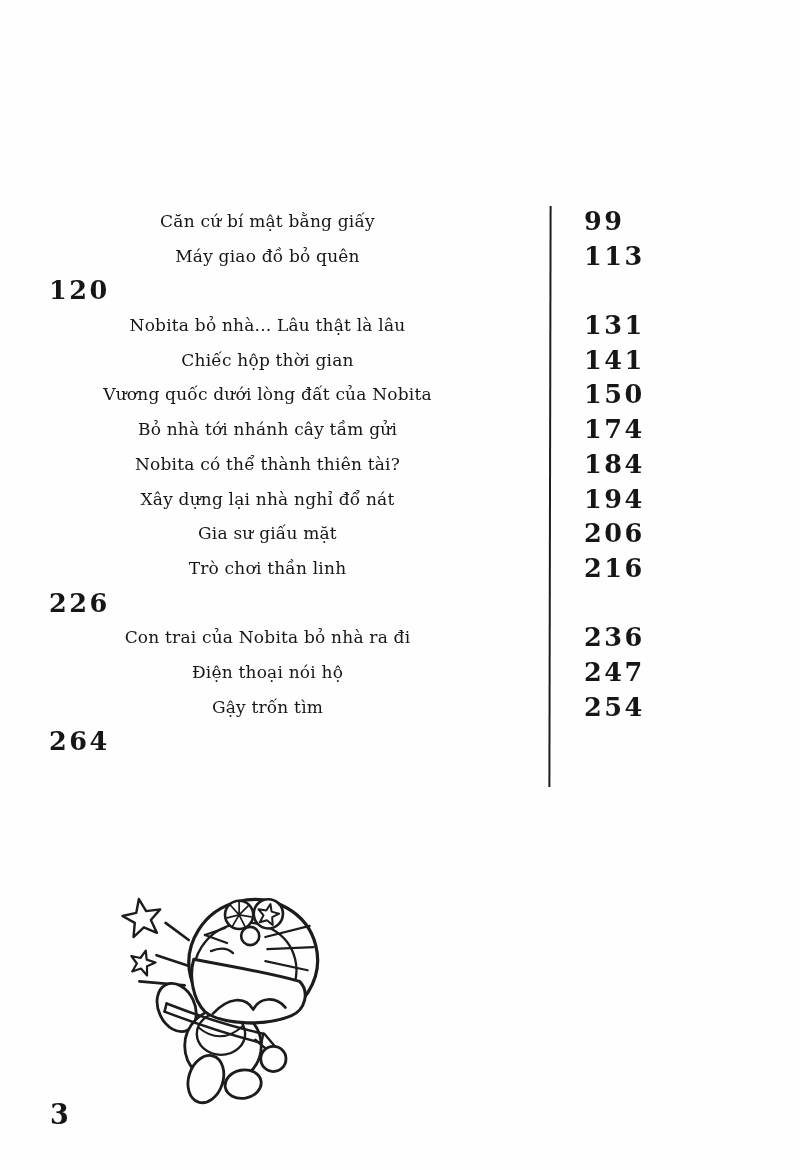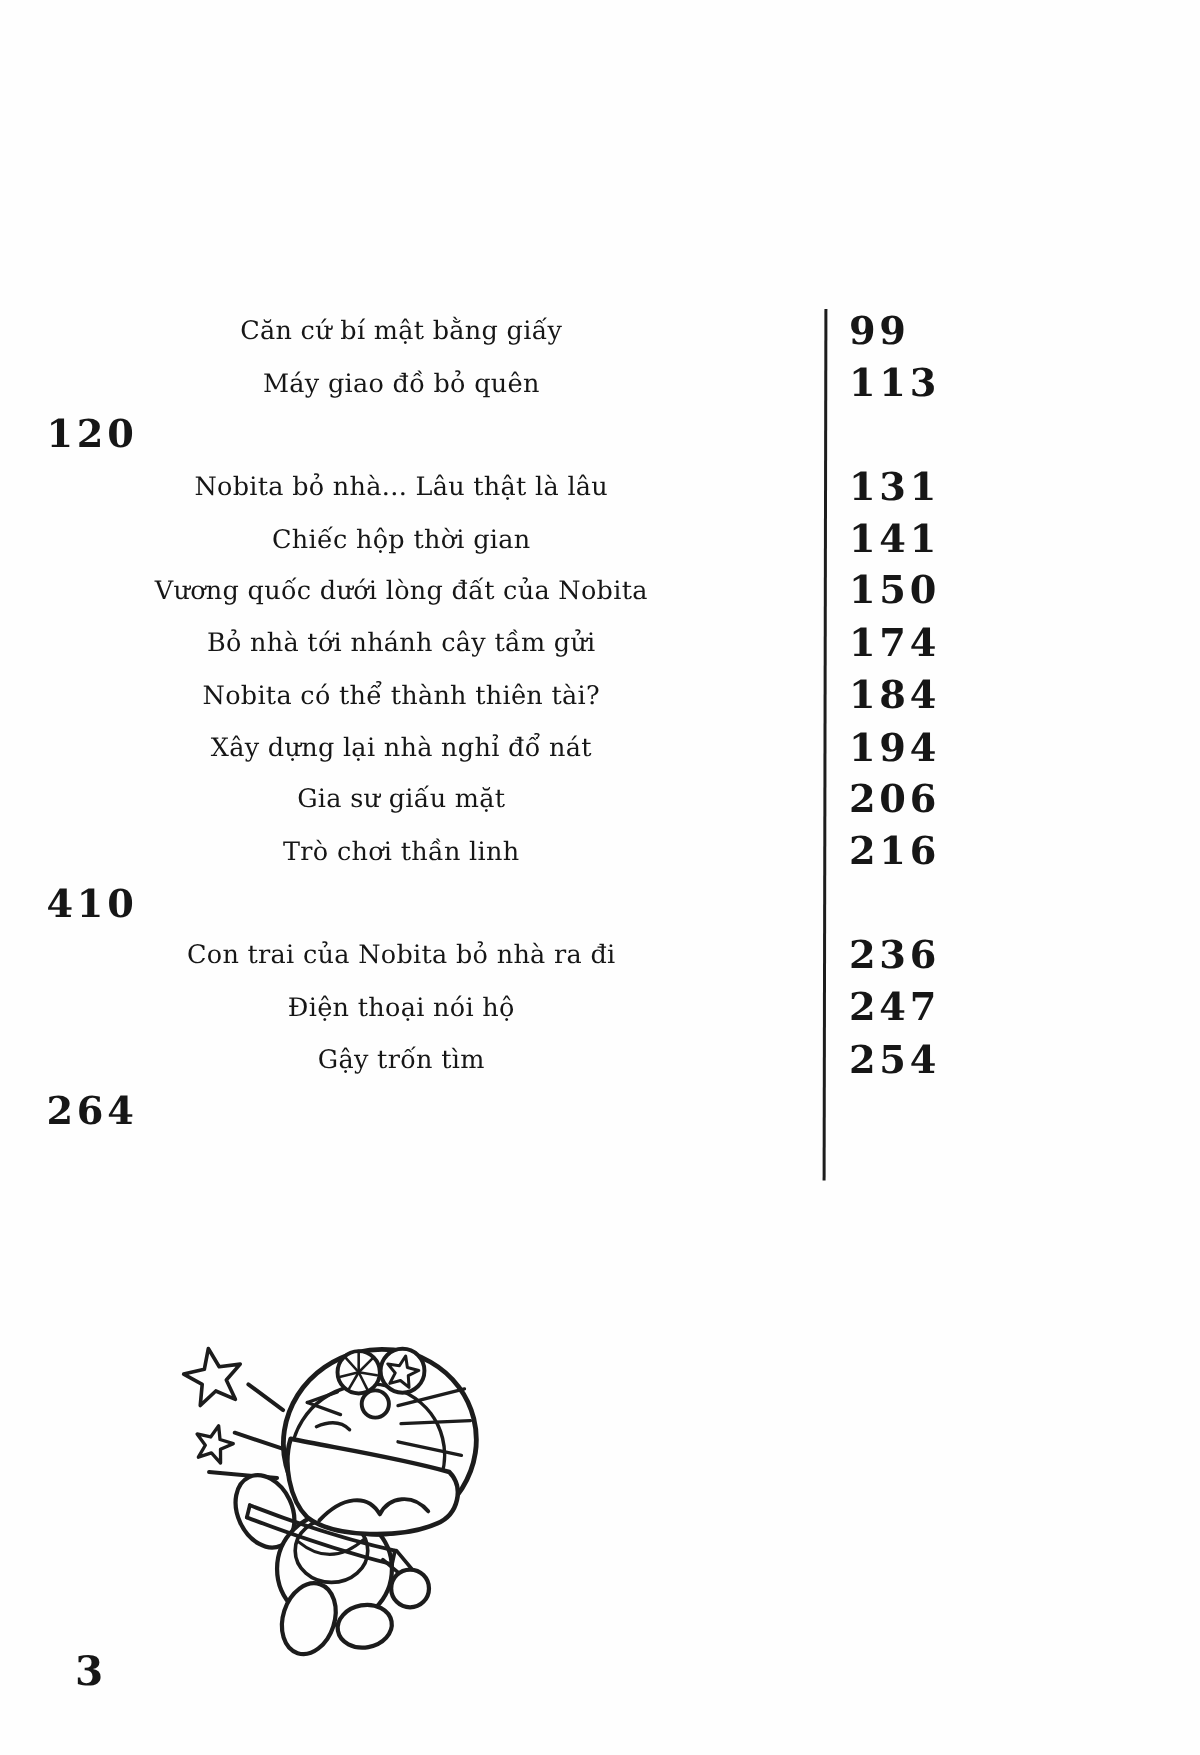--- a/index.html
+++ b/index.html
@@ -23,21 +23,21 @@
     white-space:nowrap;
   }
   .chapter-title{
     flex:0 0 535px;
     text-align:center;
     font-size:17px;
     font-weight:400;
     letter-spacing:0.2px;
   }
   .chapter-page{
-    margin-left:31px;
+    margin-left:49px;
     width:90px;
     text-align:left;
     font-size:25.5px;
     font-weight:600;
     letter-spacing:2.5px;
   }
   .toc-divider{
     position:absolute;
     left:549px;top:206px;
     width:2px;height:581px;
@@ -98,21 +98,21 @@
     </div>
     <div class="toc-row">
       <span class="chapter-title">Gia sư giấu mặt</span>
       <span class="chapter-page">206</span>
     </div>
     <div class="toc-row">
       <span class="chapter-title">Trò chơi thần linh</span>
       <span class="chapter-page">216</span>
     </div>
     <div class="toc-row">
-      <span class="chapter-page">410</span>
+      <span class="chapter-page">226</span>
     </div>
     <div class="toc-row">
       <span class="chapter-title">Con trai của Nobita bỏ nhà ra đi</span>
       <span class="chapter-page">236</span>
     </div>
     <div class="toc-row">
       <span class="chapter-title">Điện thoại nói hộ</span>
       <span class="chapter-page">247</span>
     </div>
     <div class="toc-row">

